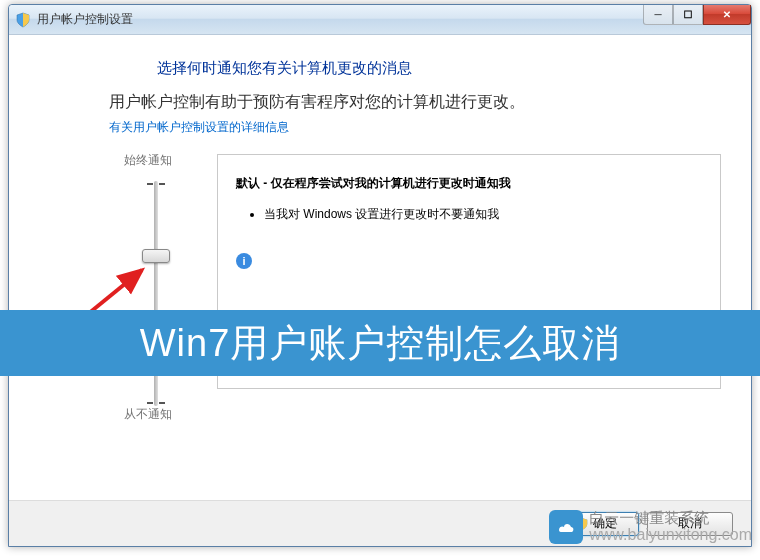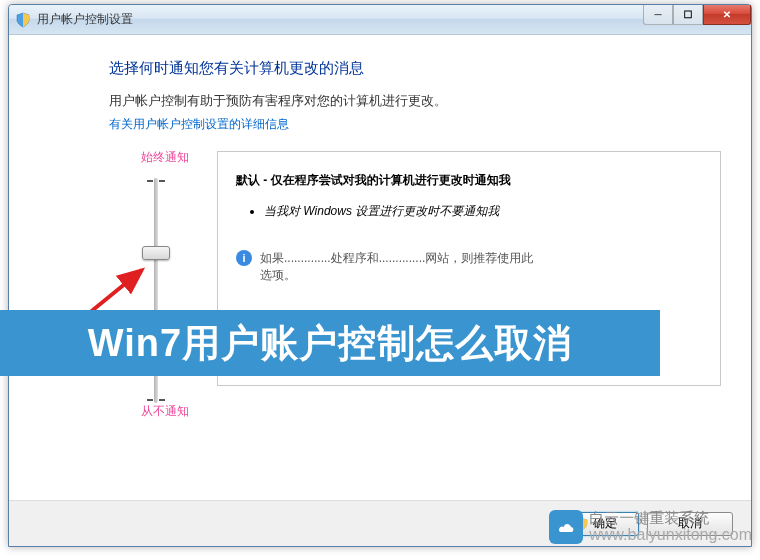--- a/index.html
+++ b/index.html
@@ -11,55 +11,55 @@
     .titlebar-icon { width: 16px; height: 16px; margin-right: 6px; }
     .titlebar-text { font-size: 12px; color: #333; flex: 1; }
     .win-controls { display: flex; height: 20px; margin-top: -10px; margin-right: 0; }
     .win-btn { width: 30px; height: 20px; border: 1px solid rgba(0,0,0,0.25); border-top: none; background: linear-gradient(to bottom, #e9eff5, #d8e3ed); display: flex; align-items: center; justify-content: center; font-size: 10px; cursor: default; }
     .win-btn.min { border-radius: 0 0 0 3px; }
     .win-btn.close { width: 48px; background: linear-gradient(to bottom, #e67a6f 0%, #d94c3c 45%, #c23b2b 50%, #d6503f 100%); color: #fff; border-radius: 0 0 3px 0; border-color: #8a2f23; }
     .win-btn-glyph { font-family: Arial; font-weight: bold; }
     
     .content { padding: 24px 30px 0 100px; position: relative; height: calc(100% - 30px - 46px); }
     
-    .heading { color: #003399; font-size: 15px; margin-bottom: 14px; }
-    .desc { font-size: 13px; color: #333; margin-bottom: 4px; }
+    .heading { color: #003399; font-size: 15px; margin-bottom: 14px; margin-left: 48px; }
+    .desc { font-size: 16px; color: #333; margin-bottom: 4px; }
     .link { color: #0066cc; font-size: 12px; cursor: pointer; }
     
     .slider-area { margin-top: 16px; display: flex; }
     .slider-col { width: 80px; position: relative; }
-    .slider-top-label, .slider-bottom-label { font-size: 12px; color: #ec4899; text-align: right; }
+    .slider-top-label, .slider-bottom-label { font-size: 12px; color: #737373; text-align: center; }
     .slider-top-label { margin-bottom: 12px; margin-left: -2px; }
     .slider-bottom-label { margin-left: -2px; }
     
     .slider-track-wrap { height: 225px; position: relative; margin-left: 38px; }
     .slider-track { position: absolute; left: 7px; top: 0; width: 4px; height: 100%; background: linear-gradient(to right, #b0b0b0, #e0e0e0); border-radius: 2px; }
     .slider-tick { position: absolute; width: 18px; height: 2px; display: flex; justify-content: space-between; left: 0; }
     .slider-tick span { width: 6px; height: 2px; background: #555; }
     .slider-tick.t0 { top: 2px; }
     .slider-tick.t1 { top: 74px; }
     .slider-tick.t2 { top: 148px; }
     .slider-tick.t3 { top: 221px; }
     .slider-thumb { position: absolute; left: -5px; top: 68px; width: 28px; height: 14px; background: linear-gradient(to bottom, #f5f5f5, #d8d8d8); border: 1px solid #888; border-radius: 3px; box-shadow: 0 1px 2px rgba(0,0,0,0.3); }
     
     .info-box { flex: 1; border: 1px solid #c9c9c9; margin-left: 28px; padding: 20px 18px; height: 235px; margin-top: 2px; }
     .info-title { font-size: 12px; font-weight: bold; color: #000; margin-bottom: 14px; }
-    .info-list { list-style: disc; padding-left: 28px; font-style: italic; }
+    .info-list { list-style: disc; padding-left: 28px; }
     .info-list li { font-size: 12px; color: #000; margin-bottom: 10px; }
     .info-note { margin-top: 30px; display: flex; align-items: flex-start; gap: 8px; font-size: 12px; color: #555; }
     .info-note-icon { width: 16px; height: 16px; background: #3a8be0; border-radius: 50%; color: #fff; display: flex; align-items: center; justify-content: center; font-weight: bold; font-size: 11px; flex-shrink: 0; }
     
     .arrow { position: absolute; left: 58px; top: 227px; pointer-events: none; }
     
     .footer { height: 46px; background: #f0f0f0; border-top: 1px solid #ddd; display: flex; align-items: center; justify-content: flex-end; padding-right: 18px; gap: 8px; }
     .btn { min-width: 86px; height: 24px; border: 1px solid #8a8a8a; background: linear-gradient(to bottom, #fdfdfd, #e3e3e3); font-size: 12px; border-radius: 3px; padding: 4px 10px; cursor: default; display: inline-flex; align-items: center; justify-content: center; gap: 4px; }
     .btn.default { border-color: #3c7fb1; box-shadow: 0 0 2px #6fb7e8; }
     .shield-icon { width: 14px; height: 14px; }
     
-    .overlay-banner { position: absolute; left: 0; top: 310px; width: 660px; height: 66px; background: #3a94d0; color: #fff; font-size: 38px; font-weight: 700; display: flex; align-items: center; justify-content: center; letter-spacing: 1px; }
+    .overlay-banner { position: absolute; left: 0; top: 310px; width: 760px; height: 66px; background: #3a94d0; color: #fff; font-size: 38px; font-weight: 400; display: flex; align-items: center; justify-content: center; letter-spacing: 1px; }
     
     .watermark { position: absolute; right: 8px; bottom: 16px; display: flex; align-items: flex-start; gap: 6px; }
     .wm-icon { width: 34px; height: 34px; background: #3a94d0; border-radius: 6px; display: flex; align-items: center; justify-content: center; }
     .wm-text { display: flex; flex-direction: column; color: #9aa0a6; font-size: 15px; line-height: 1.1; }
     .wm-text .line1 { color: #888; font-weight: 500; }
     .wm-text .line2 { font-size: 16px; color: #aaa; }
   </style>
 </head>
 <body>
 
@@ -114,24 +114,20 @@
         <div class="slider-bottom-label">从不通知</div>
       </div>
 
       <div class="info-box">
         <div class="info-title">默认 - 仅在程序尝试对我的计算机进行更改时通知我</div>
         <ul class="info-list">
           <li>当我对 Windows 设置进行更改时不要通知我</li>
         </ul>
         <div class="info-note">
           <div class="info-note-icon">i</div>
-          <div>
-            <span>如果..............处程序和..............网站，则推荐使用此</span><br>
-            <span>选项。</span>
-          </div>
         </div>
       </div>
     </div>
     
     <svg class="arrow" width="90" height="70" viewBox="0 0 90 70">
       <defs>
         <marker id="ah" markerWidth="8" markerHeight="8" refX="6" refY="3" orient="auto">
           <path d="M0,0 L7,3 L0,6 Z" fill="#e02020"></path>
         </marker>
       </defs>

